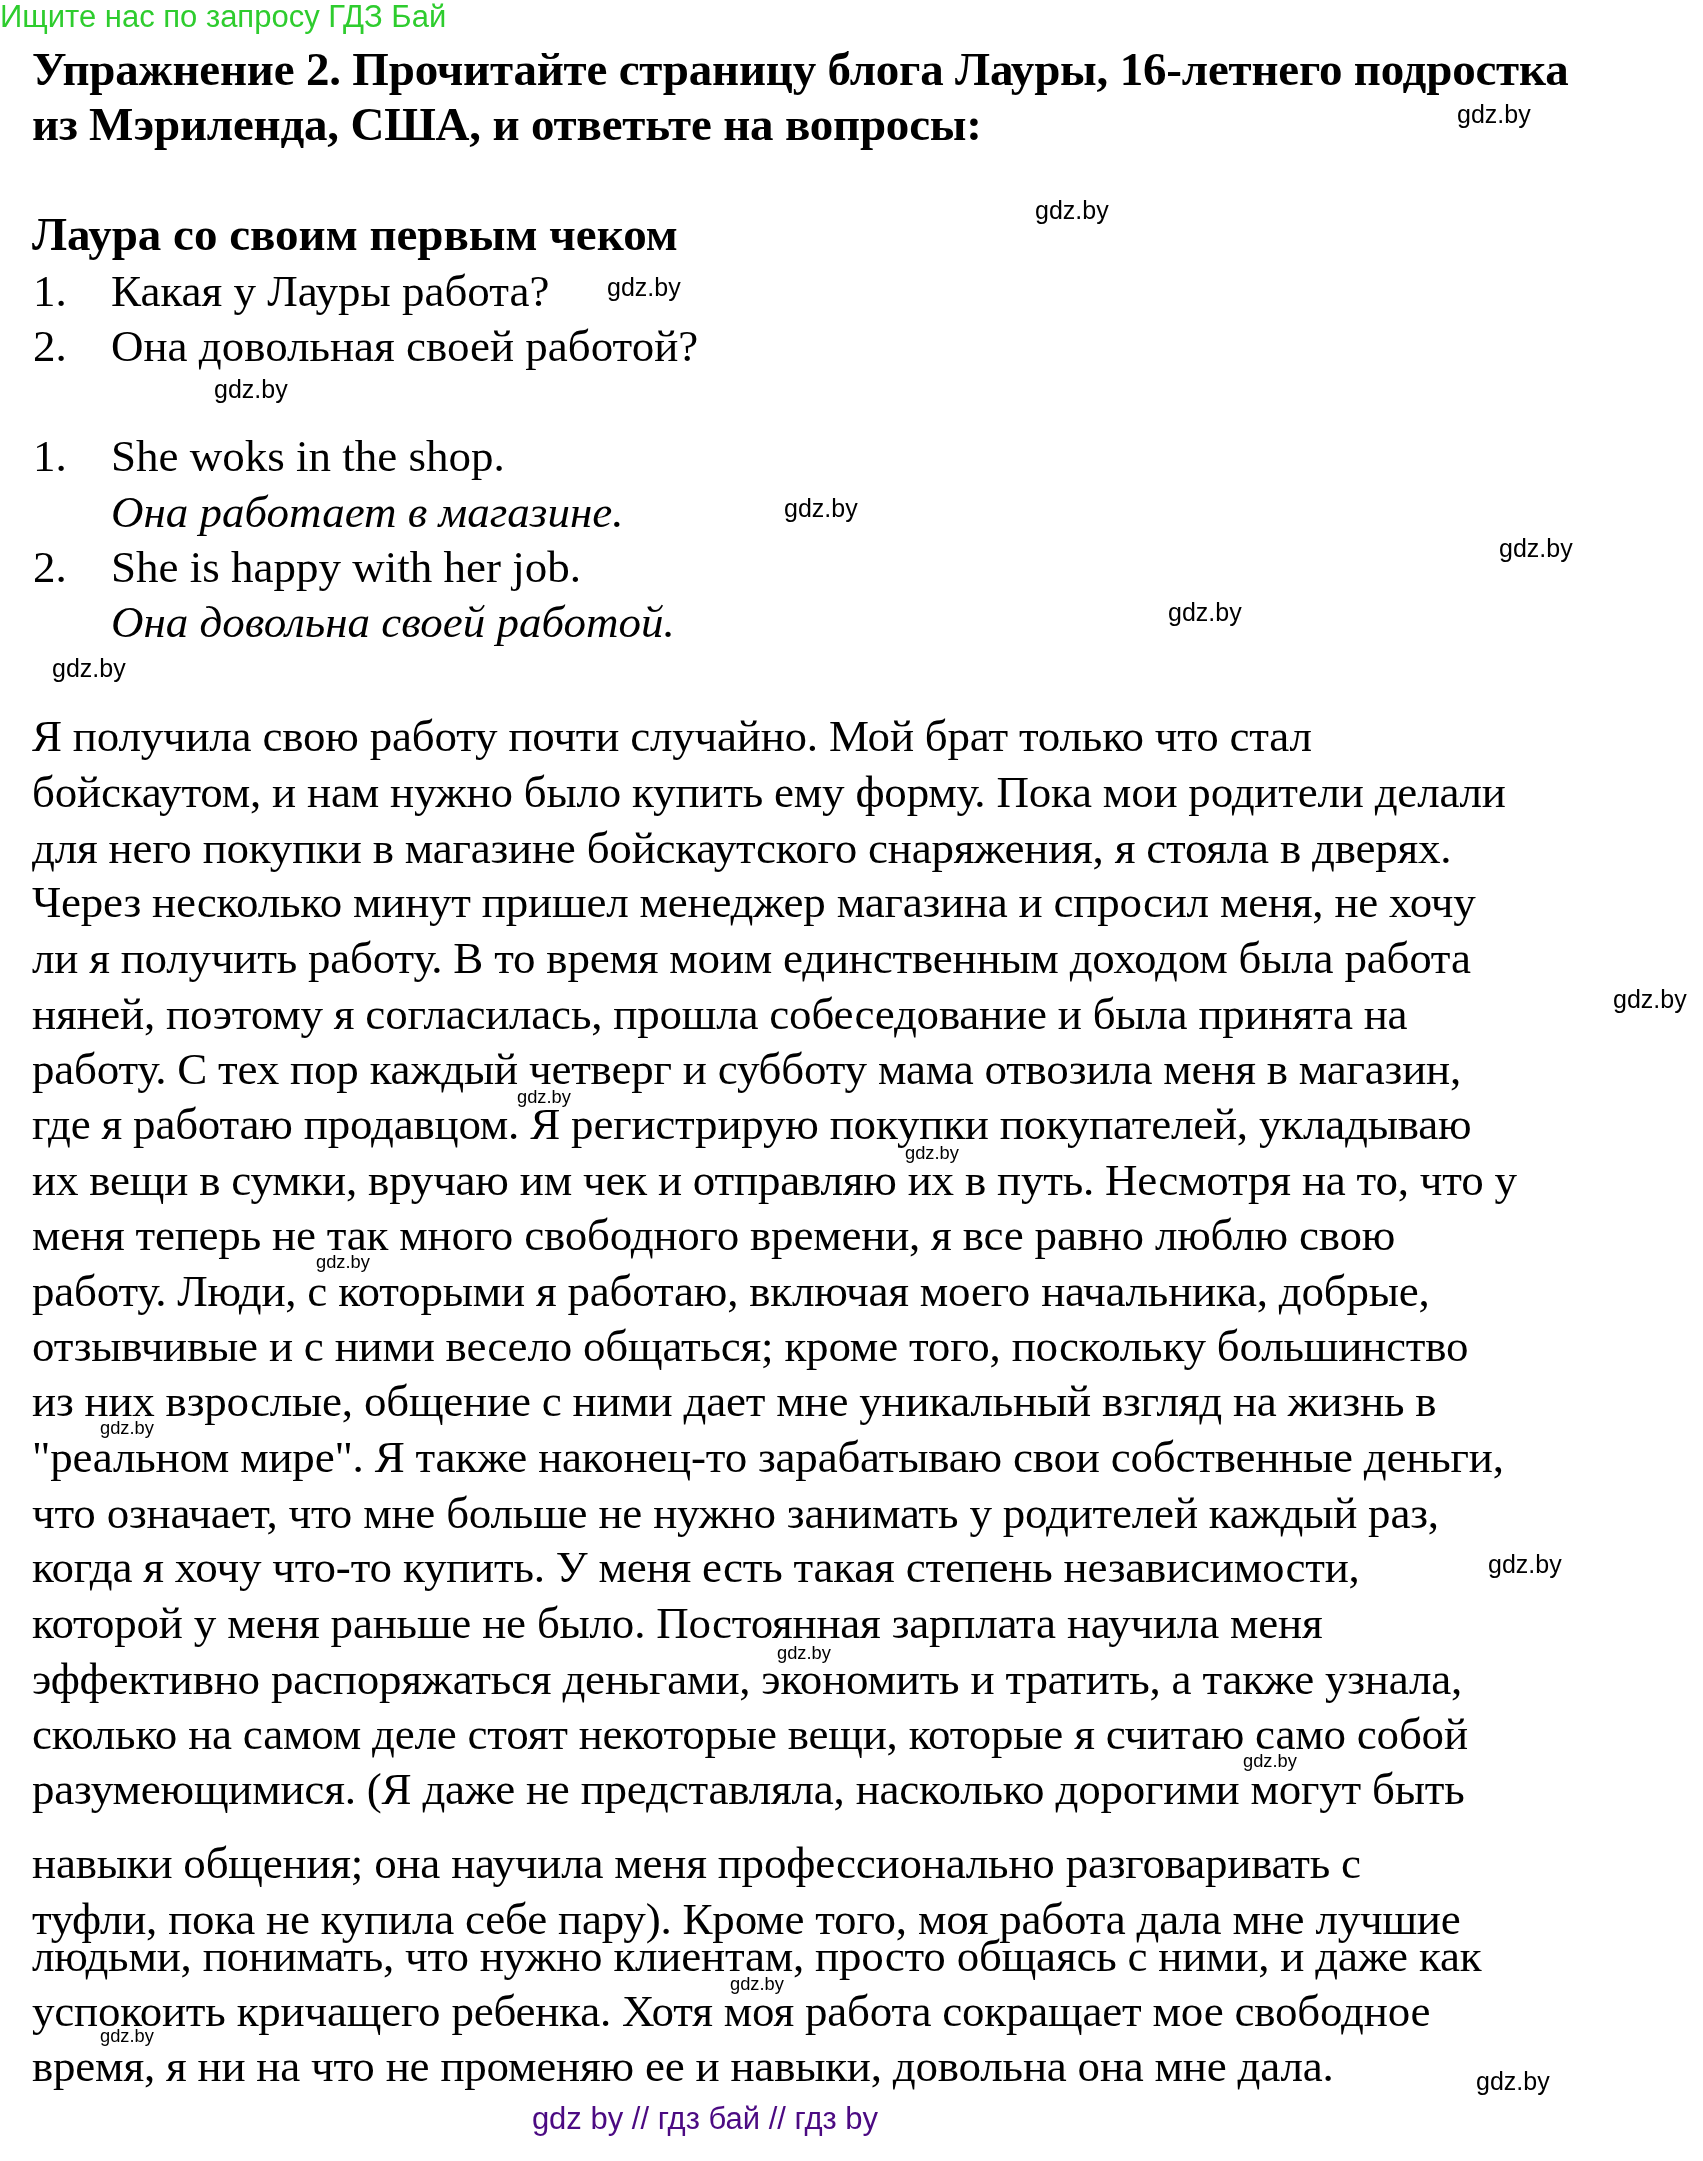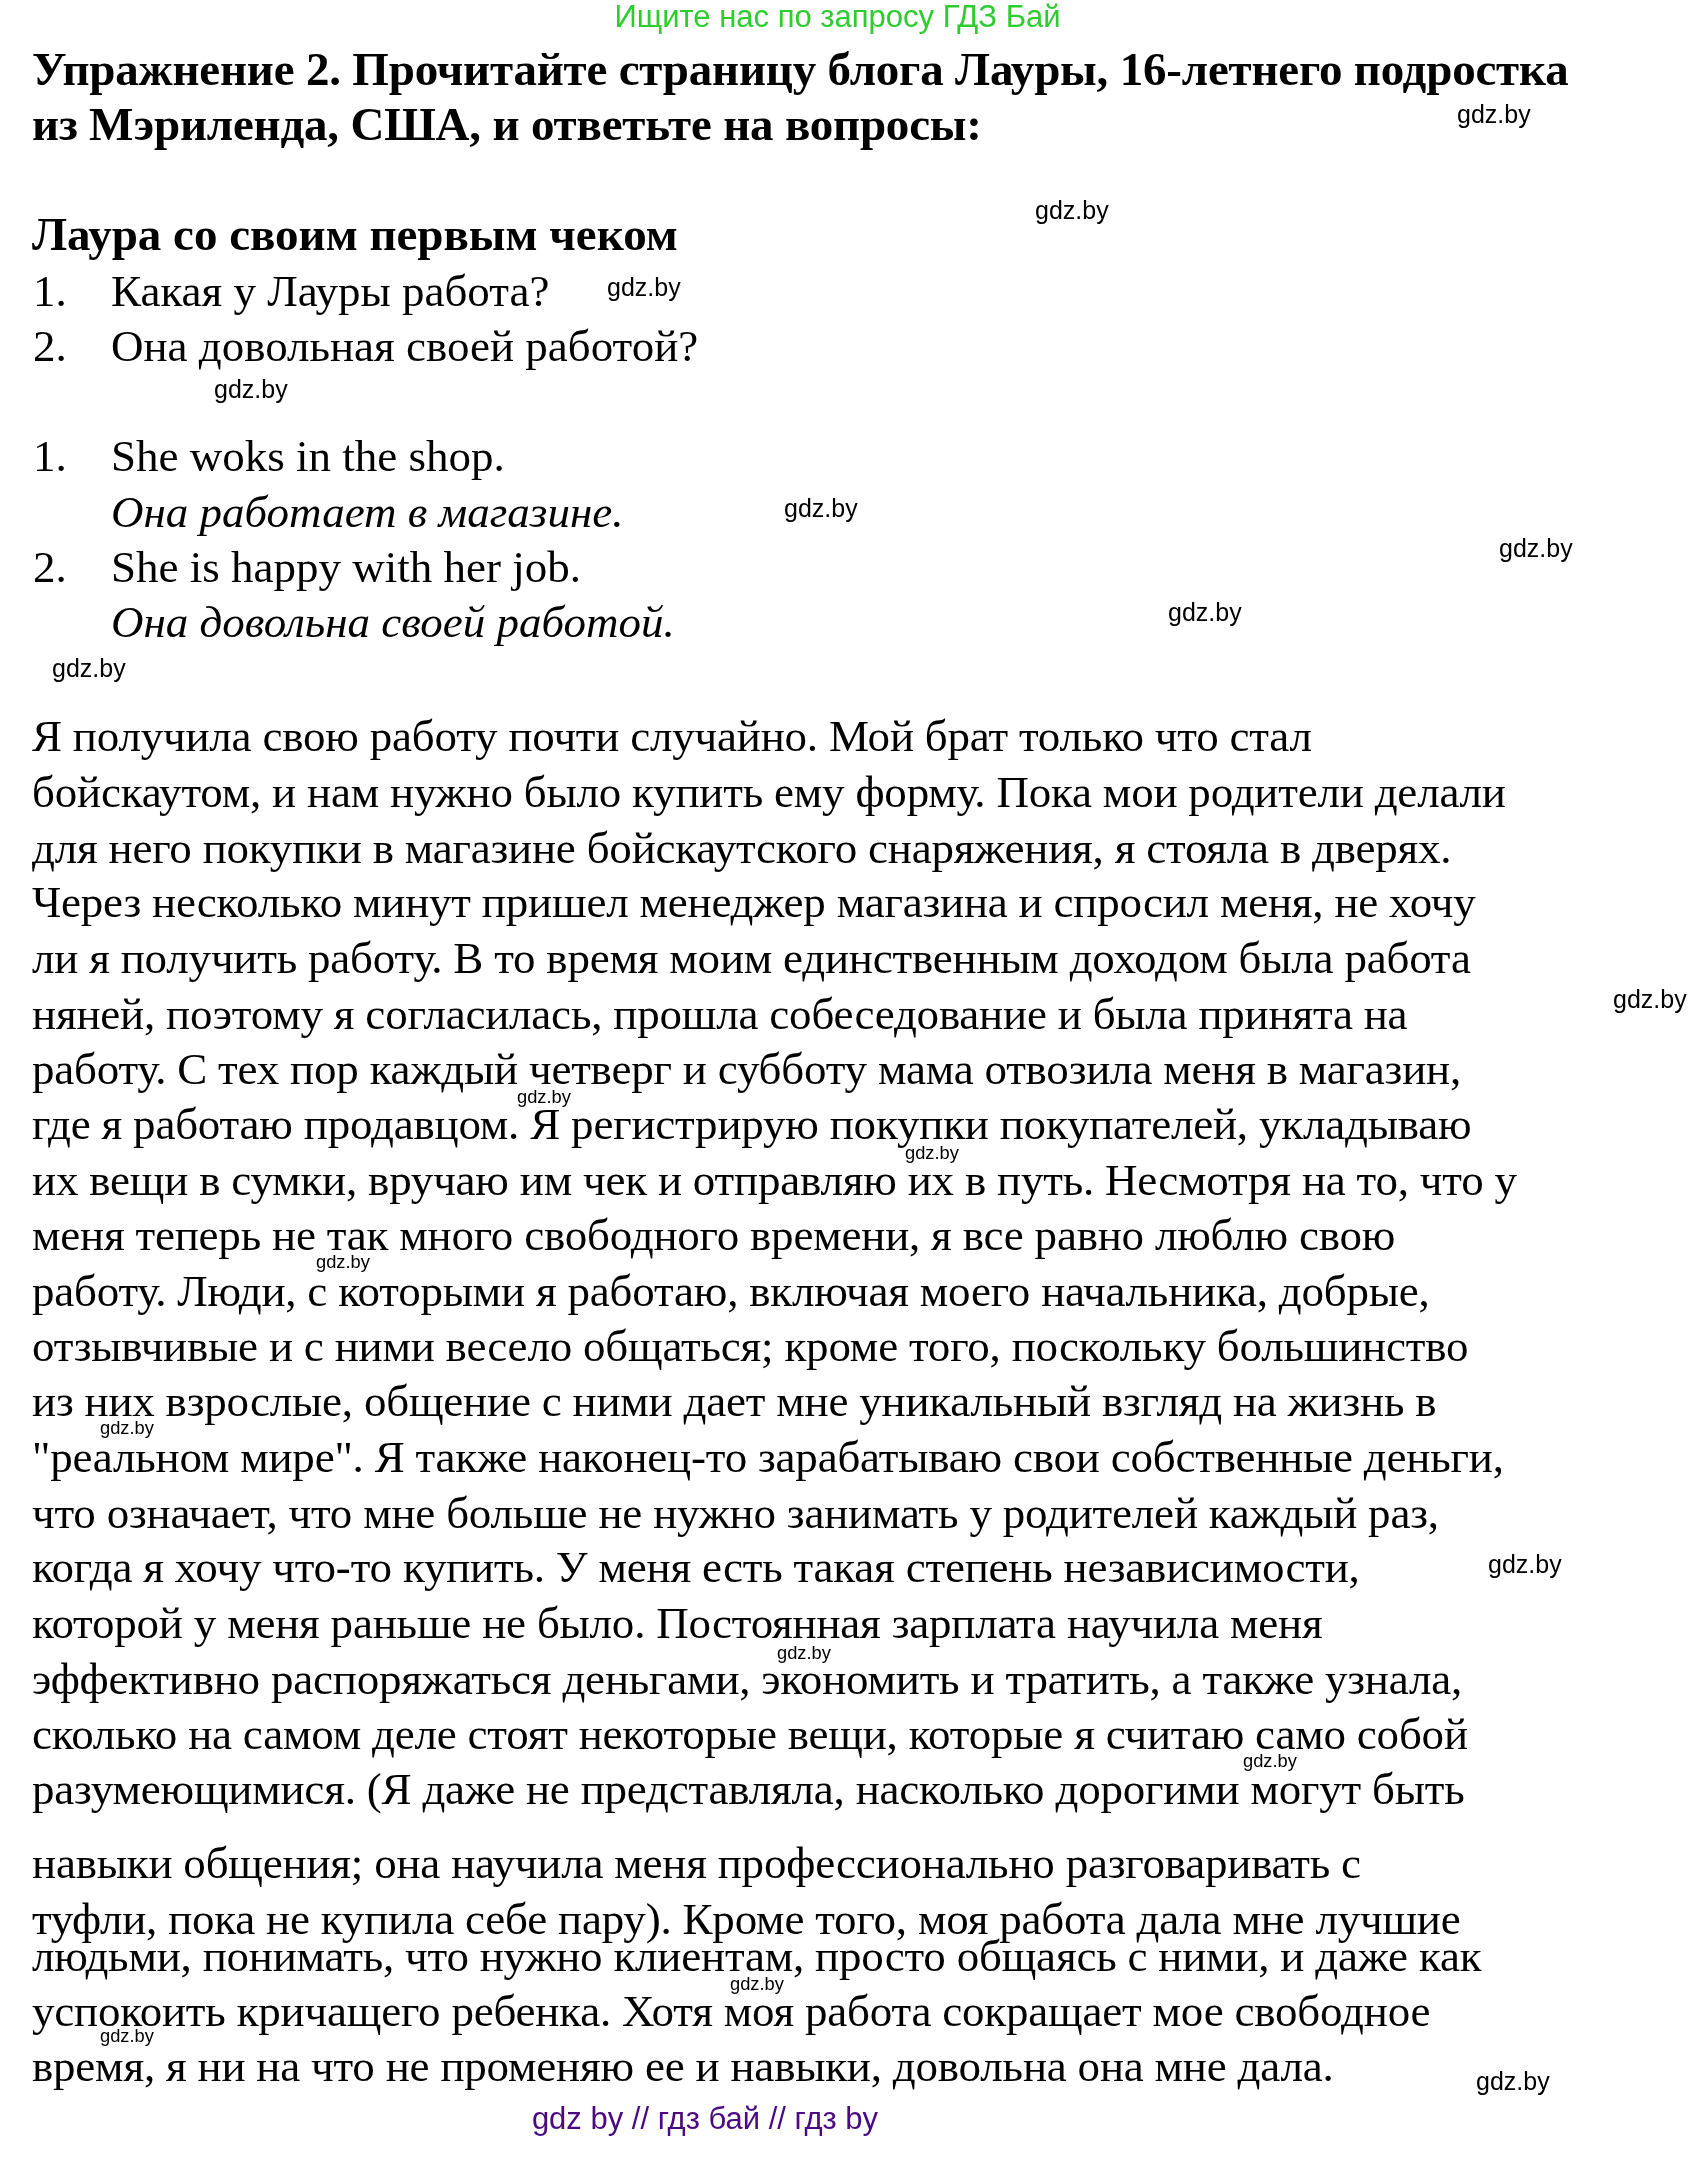--- a/index.html
+++ b/index.html
@@ -1,19 +1,19 @@
 <!DOCTYPE html>
 <html style="font-size:13.3px"><head>
 <meta charset="utf-8">
 <style>
   html, body { margin: 0; padding: 0; background: #ffffff; }
   body { width: 1703px; height: 2161px; position: relative; overflow: hidden;
          font-family: "Liberation Serif", "DejaVu Serif", serif; color: #000; }
   .abs { position: absolute; white-space: nowrap; }
-  .top-banner { left: 0; width: 1675px; top: 0; text-align: center;
+  .top-banner { left: 0; width: 1675px; top: 0; 
                 font-family: "Liberation Sans", "DejaVu Sans", sans-serif;
                 font-size: 31px; line-height: 33px; color: #2ecc2e; }
   .title { left: 32px; font-weight: bold; font-size: 47px; line-height: 55px; letter-spacing: -0.2px; }
   .subtitle { left: 32px; font-weight: bold; font-size: 47px; line-height: 55px; }
   .qnum { left: 33px; font-size: 45px; line-height: 55px; }
   .qtext { left: 111px; font-size: 45px; line-height: 55px; }
   .itext { left: 111px; font-size: 45px; line-height: 55px; font-style: italic; }
   .para-line { left: 32px; font-size: 45px; line-height: 55px; letter-spacing: -0.2px; }
   .wm { font-family: "Liberation Sans", "DejaVu Sans", sans-serif; font-size: 25px;
         line-height: 27px; color: #000; }

